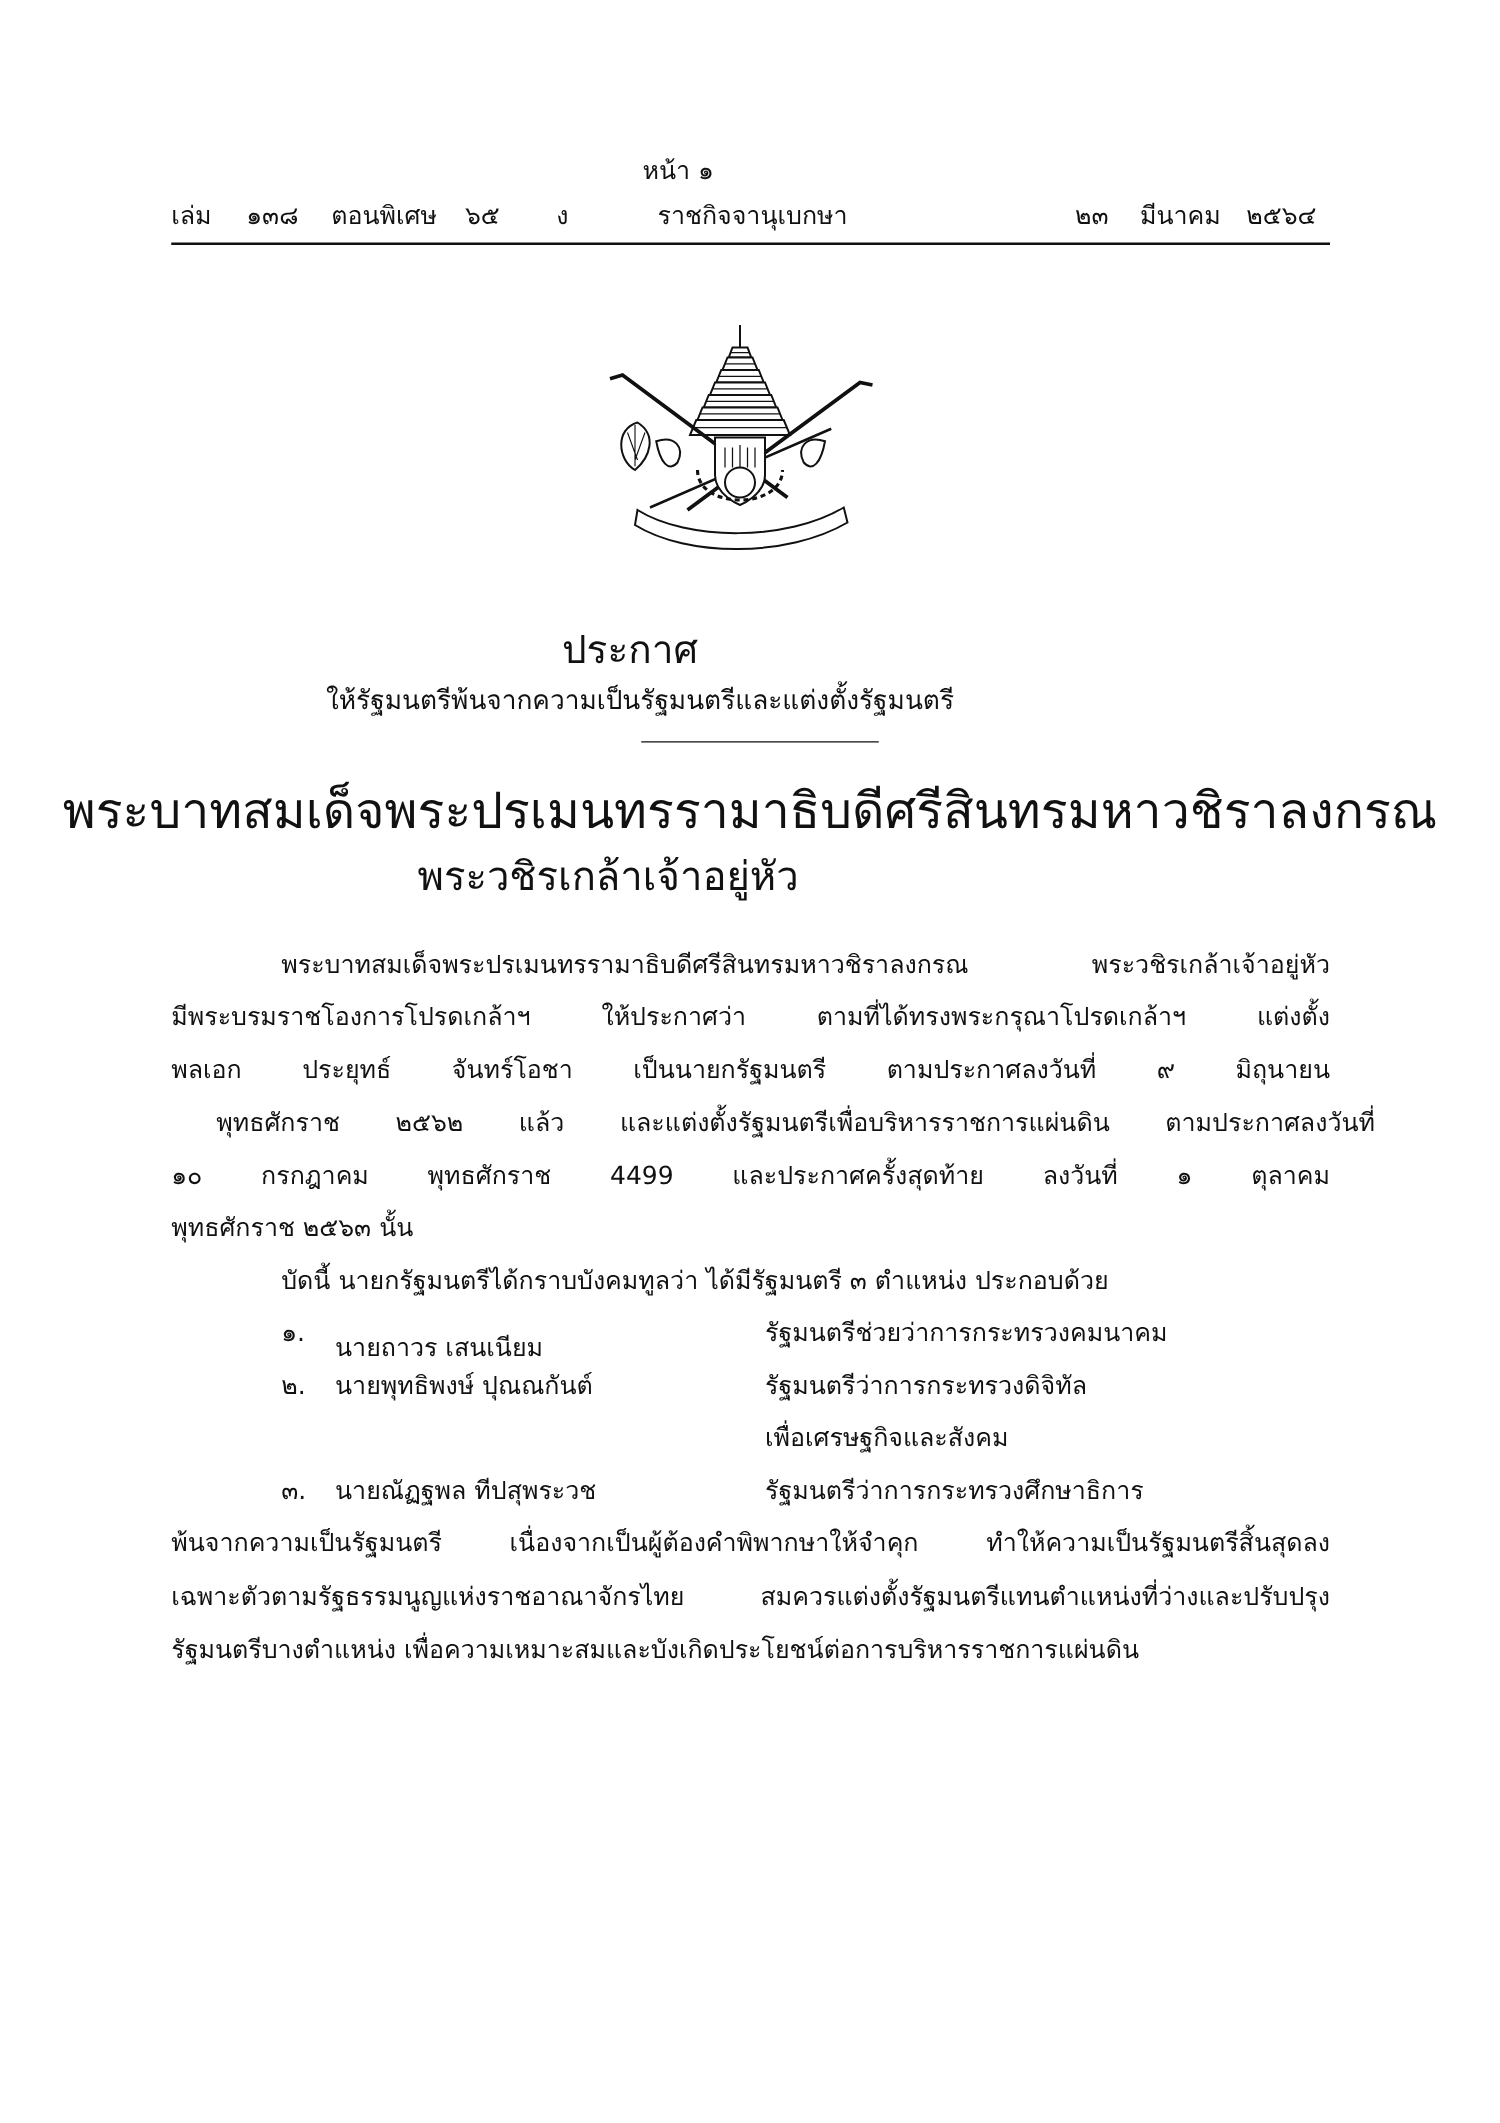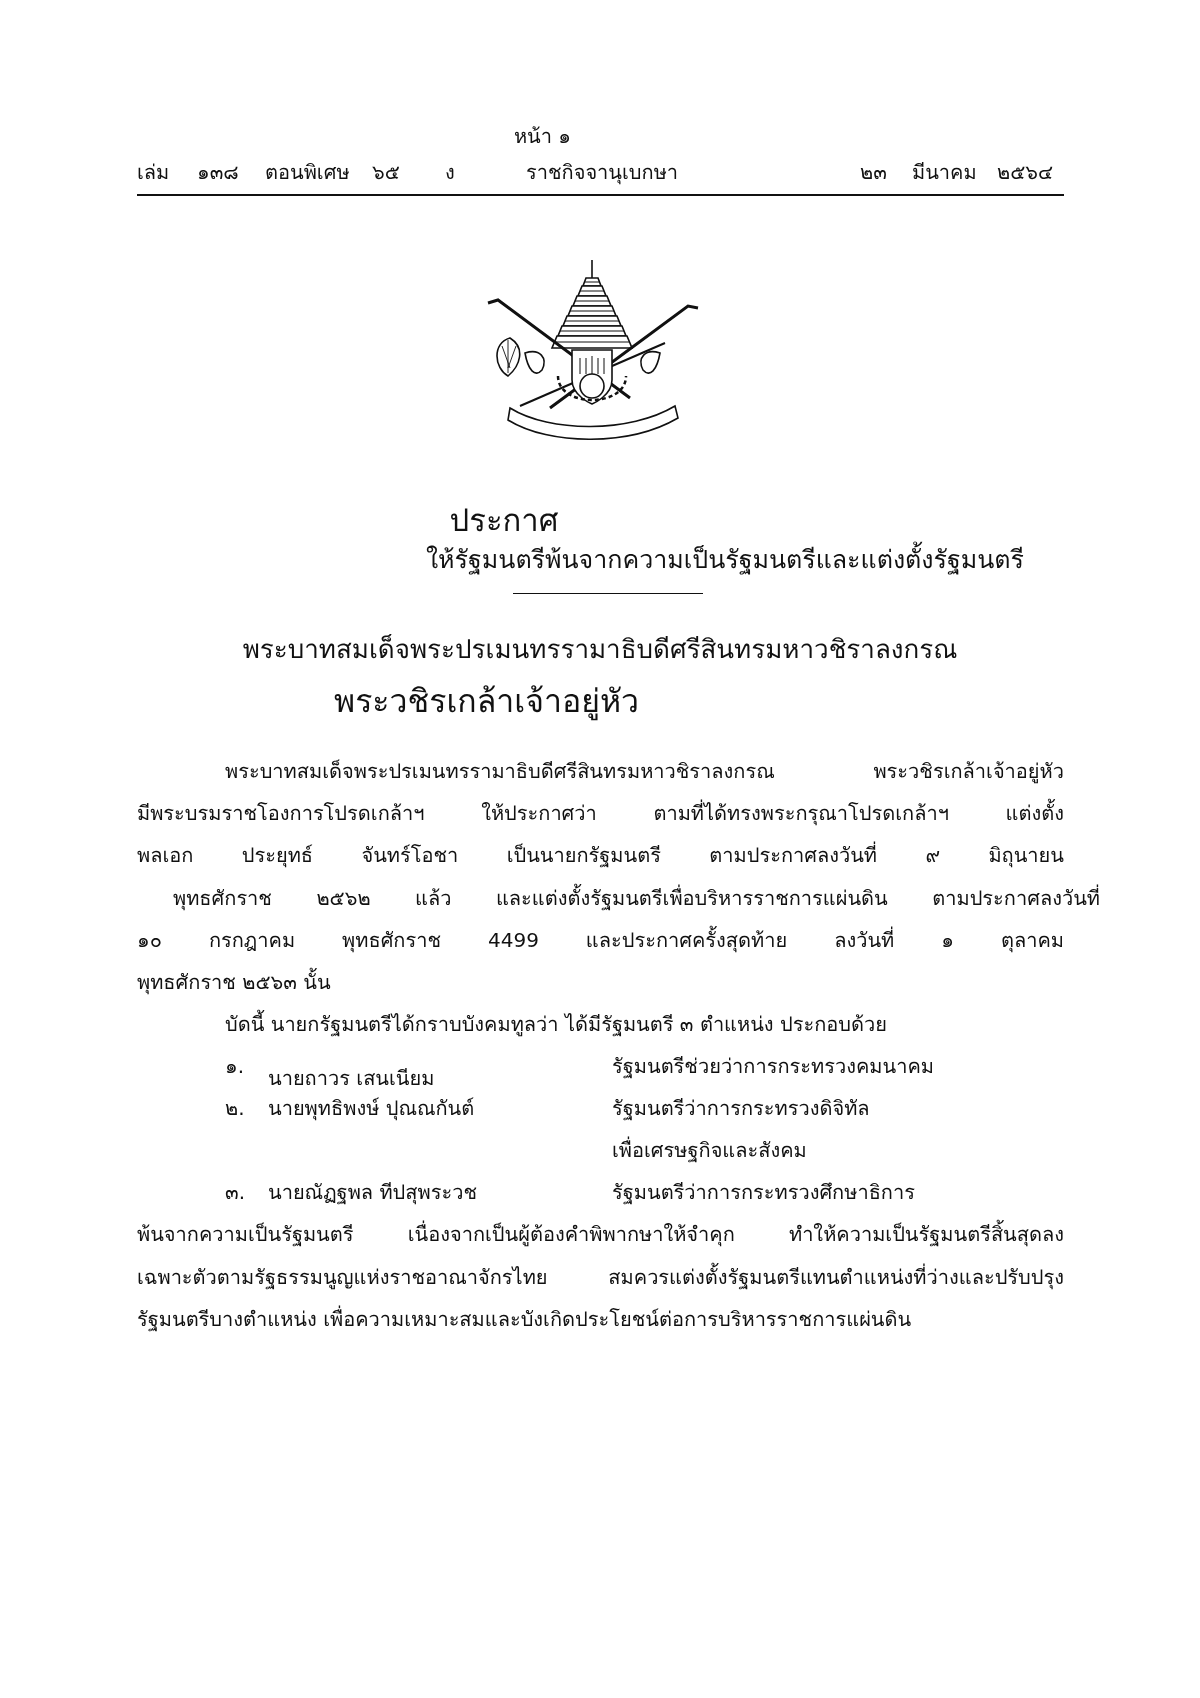--- a/index.html
+++ b/index.html
@@ -8,23 +8,23 @@
     font-family: "DejaVu Sans", "Liberation Sans", sans-serif;
     color: #111111;
   }
   .abs { position: absolute; white-space: nowrap; }
   .hdr { font-size: 20px; line-height: 24px; text-align: center; }
   .page-label { left: 0; width: 1085px; text-align: center; top: 124px; }
   .hdr-row { top: 160px; }
   .hdr-rule { left: 137px; width: 927px; top: 194px; height: 0; border-top: 2.5px solid #111; }
   .emblem { left: 480px; top: 258px; width: 225px; height: 190px; }
   .ann-title { left: 0; width: 1008px; text-align: center; top: 500px; font-size: 31px; line-height: 40px; }
-  .ann-sub { left: 0; width: 1024px; text-align: right; top: 546px; font-size: 25px; line-height: 28px; }
+  .ann-sub { left: 0; width: 1024px; text-align: center; top: 546px; font-size: 21px; line-height: 28px; }
   .ann-rule { left: 513px; width: 190px; top: 593px; border-top: 1.5px solid #111; }
-  .king1 { left: 0; width: 1200px; text-align: center; top: 628px; font-size: 26px; line-height: 42px; }
+  .king1 { left: 0; width: 1200px; text-align: center; top: 628px; font-size: 40px; line-height: 42px; }
   .king2 { left: 0; width: 973px; text-align: center; top: 680px; font-size: 32px; line-height: 42px; }
   .body-line { font-size: 20px; line-height: 28px; }
   .just { left: 137px; width: 927px; text-align: justify; text-align-last: justify; white-space: nowrap; }
   .list-num { left: 225px; }
   .list-name { left: 268px; }
   .list-pos { left: 612px; }
 </style>
 </head>
 <body>
 

